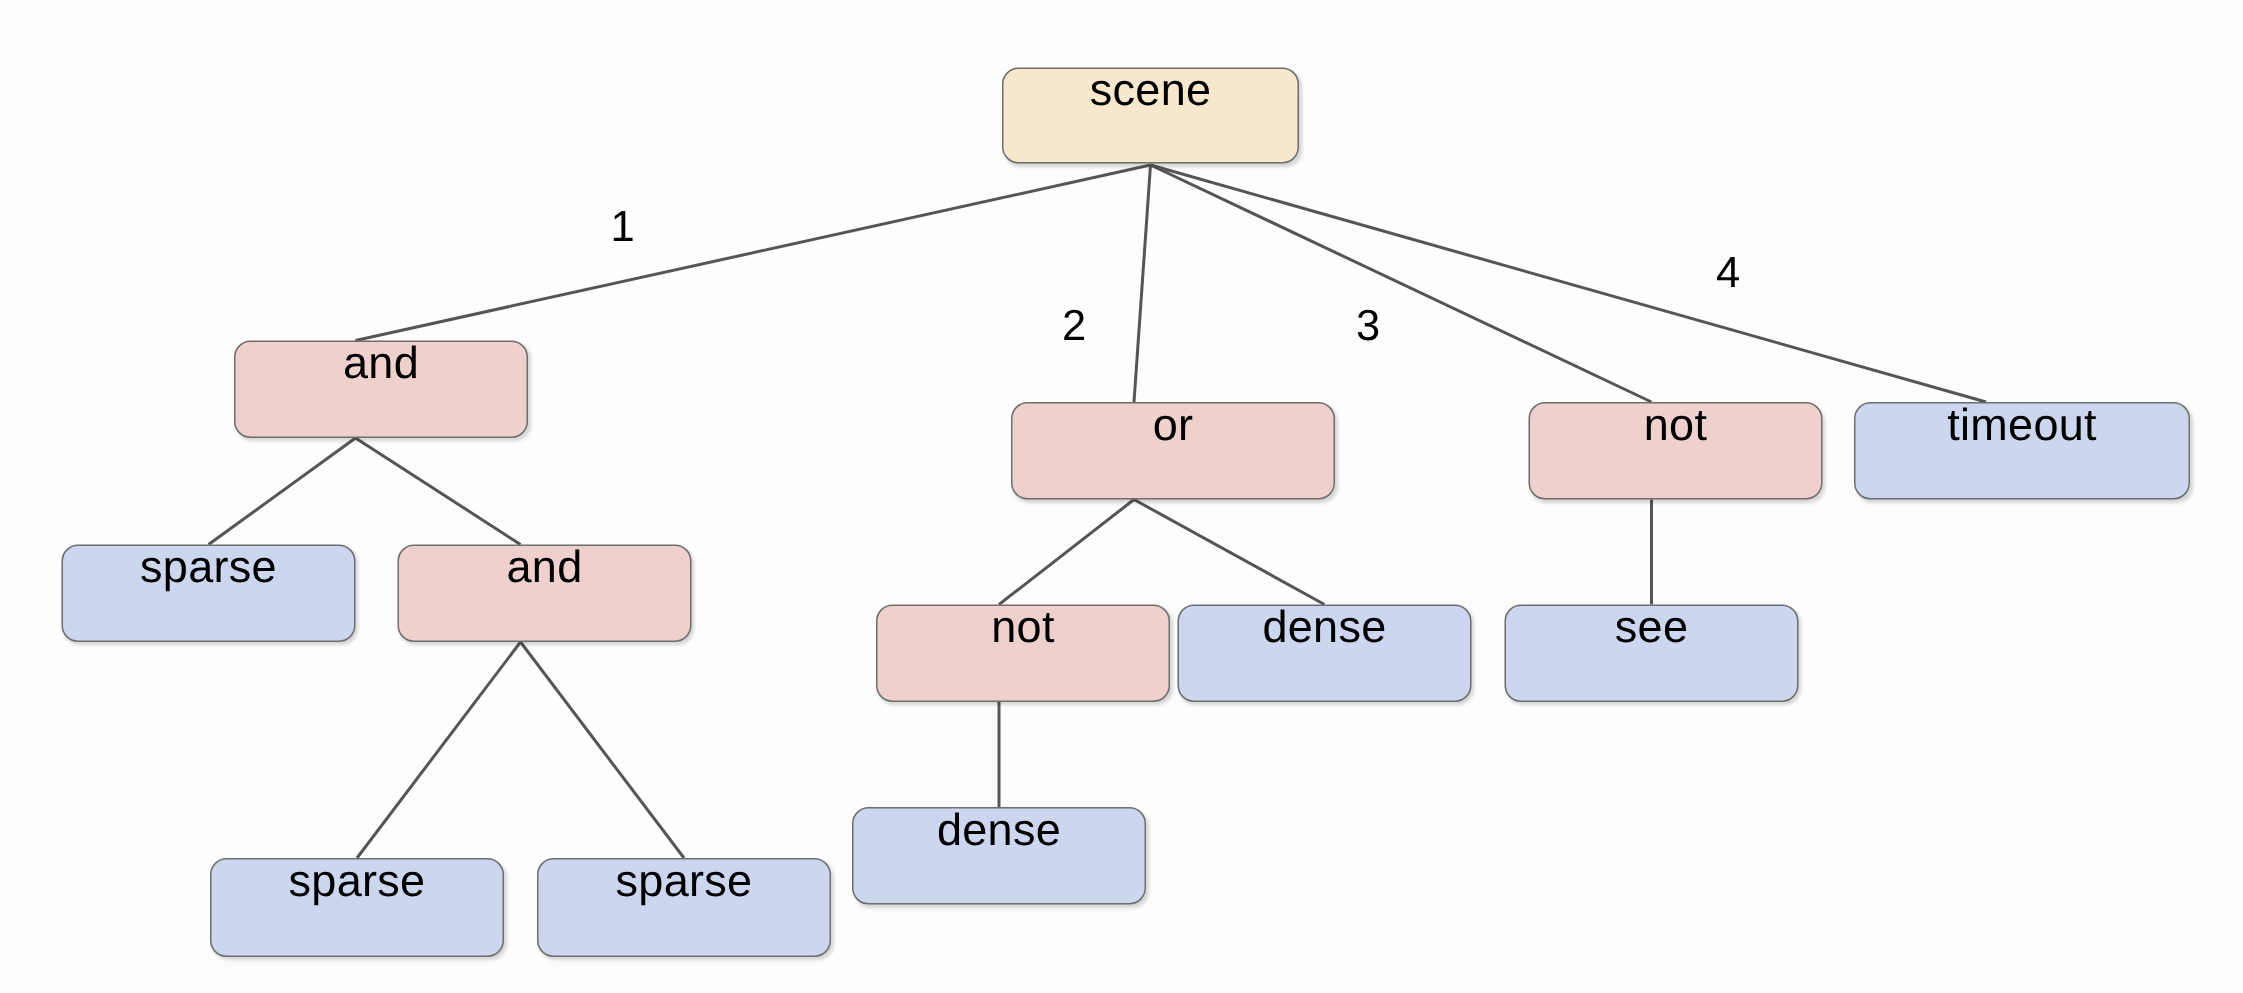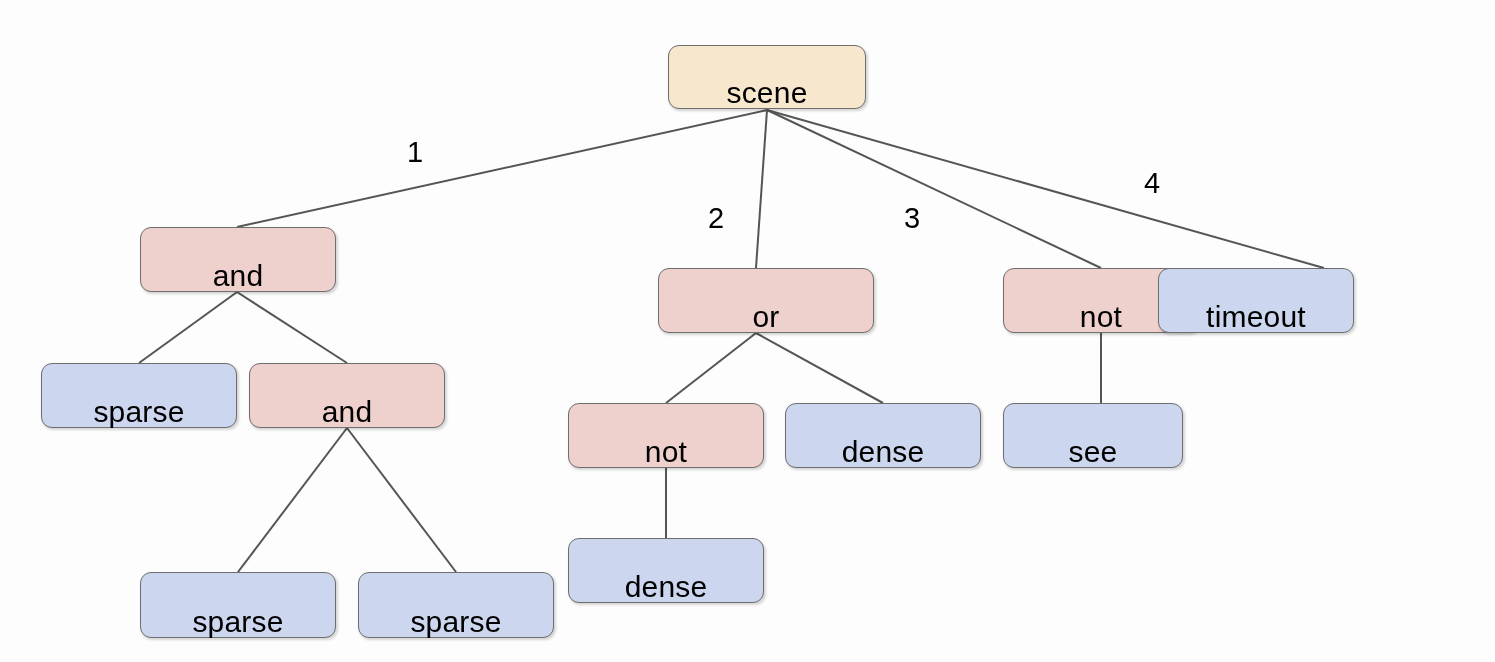--- a/index.html
+++ b/index.html
@@ -21,31 +21,31 @@
     top: 0;
     width: 1495px;
     height: 662px;
   }
   .node {
     position: absolute;
     box-sizing: border-box;
     border: 1.6px solid #6e6e6e;
     border-radius: 11px;
     display: flex;
-    align-items: flex-end;
+    align-items: flex-start;
     justify-content: center;
     color: #000000;
     font-size: 30px;
     line-height: 1;
     letter-spacing: 0.2px;
     box-shadow: 1.5px 2px 2.5px rgba(0,0,0,0.16);
     white-space: nowrap;
   }
   .node-root   { background: #f7e7cd; }
-  .node-op     { background: #eed0cd; }
+  .node-op     { background: #eed0cd; margin-left: 16px; }
   .node-leaf   { background: #ccd6ef; }
   .edge-label {
     position: absolute;
     color: #000000;
     font-size: 29px;
     line-height: 1;
     transform: translate(-50%, -50%);
     white-space: nowrap;
   }
 </style>
@@ -94,24 +94,24 @@
       </div>
       <div class="node node-leaf" style="left: 785px; top: 403px; width: 196px; height: 65px;">
         <span>dense</span>
       </div>
       <div class="node node-leaf" style="left: 568px; top: 538px; width: 196px; height: 65px;">
         <span>dense</span>
       </div>
       <div class="node node-op" style="left: 1003px; top: 268px; width: 196px; height: 65px;">
         <span>not</span>
       </div>
-      <div class="node node-leaf" style="left: 1003px; top: 403px; width: 180px; height: 65px;">
+      <div class="node node-leaf" style="left: 1003px; top: 403px; width: 196px; height: 65px;">
         <span>see</span>
       </div>
-      <div class="node node-leaf" style="left: 1158px; top: 268px; width: 196px; height: 65px;">
+      <div class="node node-leaf" style="left: 1236px; top: 268px; width: 224px; height: 65px;">
         <span>timeout</span>
       </div>
     </div>
   <div id="label-layer">
       <div class="edge-label" style="left: 415px; top: 152px;">1</div>
       <div class="edge-label" style="left: 716px; top: 218px;">2</div>
       <div class="edge-label" style="left: 912px; top: 218px;">3</div>
       <div class="edge-label" style="left: 1152px; top: 183px;">4</div>
     </div>
 </div>

